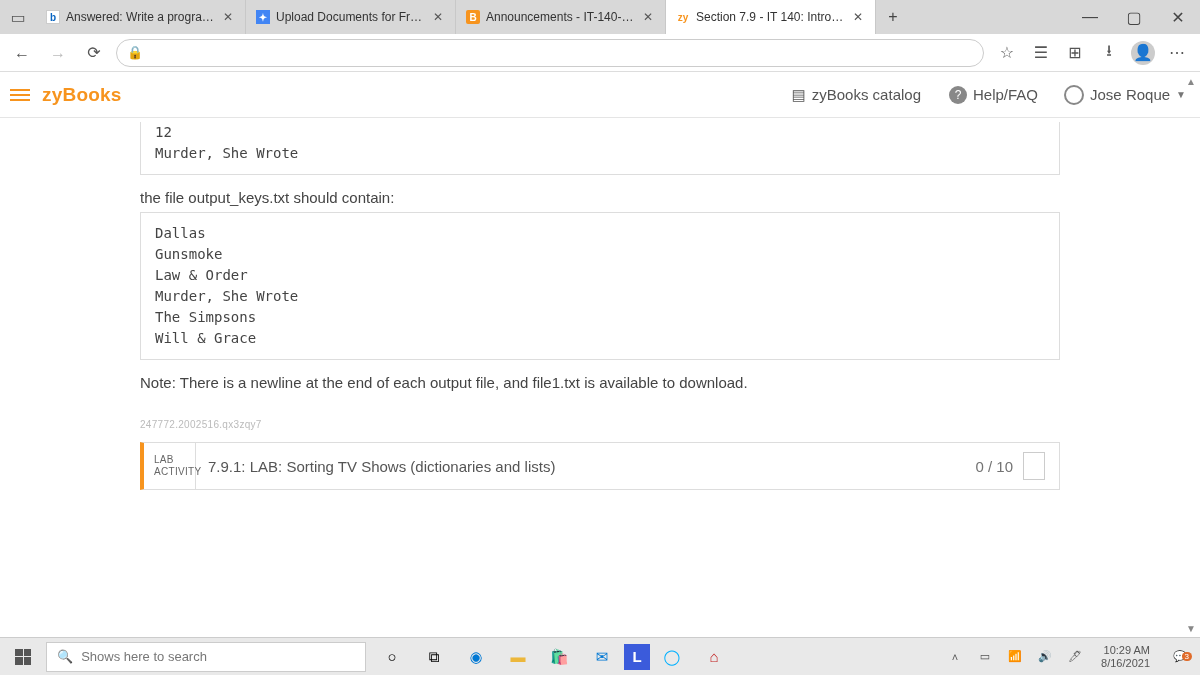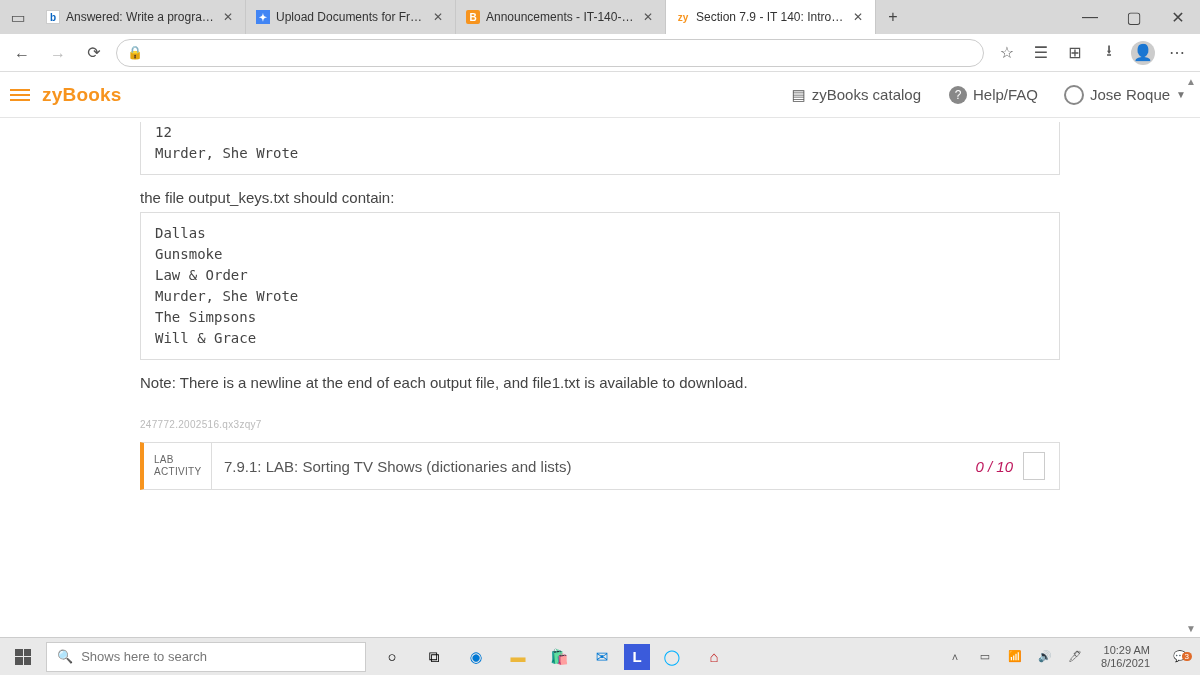--- a/index.html
+++ b/index.html
@@ -44,23 +44,23 @@
 
 
 .content { padding: 4px 0 0 140px; width: 1060px; font-size:15px; color:#444; }
 .codeblock { border:1px solid #ddd; padding:10px 14px; font-family: Consolas, monospace; font-size:14px; color:#444; margin:6px 0 14px 0; white-space:pre; line-height:1.5; overflow:hidden; }
 .codeblock.first { border-top:none; padding-top:0; margin-top:0; }
 .ptext { margin: 0 0 6px 0; }
 .notep { margin: 6px 0 4px 0; }
 .qid { font-size:10px; color:#bbb; letter-spacing:.3px; margin-bottom:12px;margin-top:28px; }
 
 .labbox { border:1px solid #ddd; border-left:4px solid #f7941e; height:48px; display:flex; align-items:stretch; }
-.labtag { width:68px; font-size:10px; color:#666; letter-spacing:.3px; display:flex; flex-direction:column; justify-content:center; padding-left:10px; border-right:1px solid #ddd; line-height:1.2;}
+.labtag { width:52px; font-size:10px; color:#666; letter-spacing:.3px; display:flex; flex-direction:column; justify-content:center; padding-left:10px; border-right:1px solid #ddd; line-height:1.2;}
 .labtitle { flex:1; display:flex; align-items:center; padding:0 12px; font-size:15px; color:#555; }
-.labscore { display:flex; align-items:center; padding:0 14px; color:#be185d; font-size:15px; gap:10px;font-style:italic; }
+.labscore { display:flex; align-items:center; padding:0 14px; color:#737373; font-size:15px; gap:10px; }
 .labscore .box { width:22px; height:28px; border:1px solid #ccc; }
 
 .scrollhint { position:absolute; right:2px; top:2px; bottom:2px; width:14px; }
 .scrollhint .up, .scrollhint .down { position:absolute; width:14px; height:14px; font-size:10px; color:#888; display:flex; align-items:center; justify-content:center; }
 .scrollhint .up { top:0; }
 .scrollhint .down { bottom:0; }
 
 
 .taskbar { position:absolute; bottom:0; left:0; right:0; height:38px; background:#e9e9e9; border-top:1px solid #ccc; display:flex; align-items:center; }
 .startbtn { width:46px; display:flex; align-items:center; justify-content:center; }

